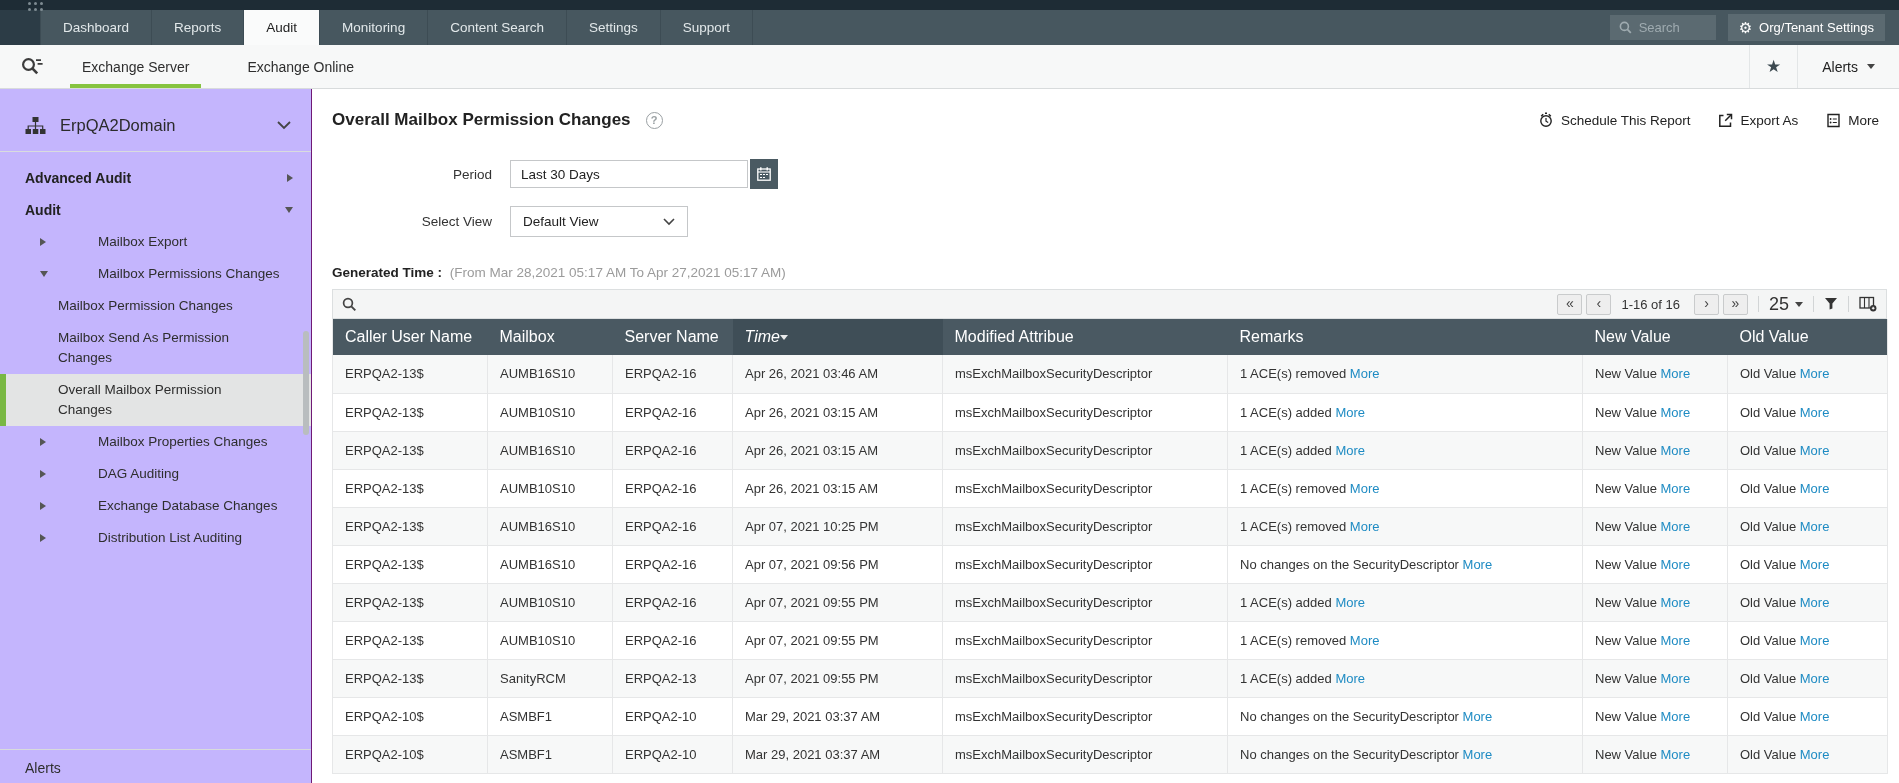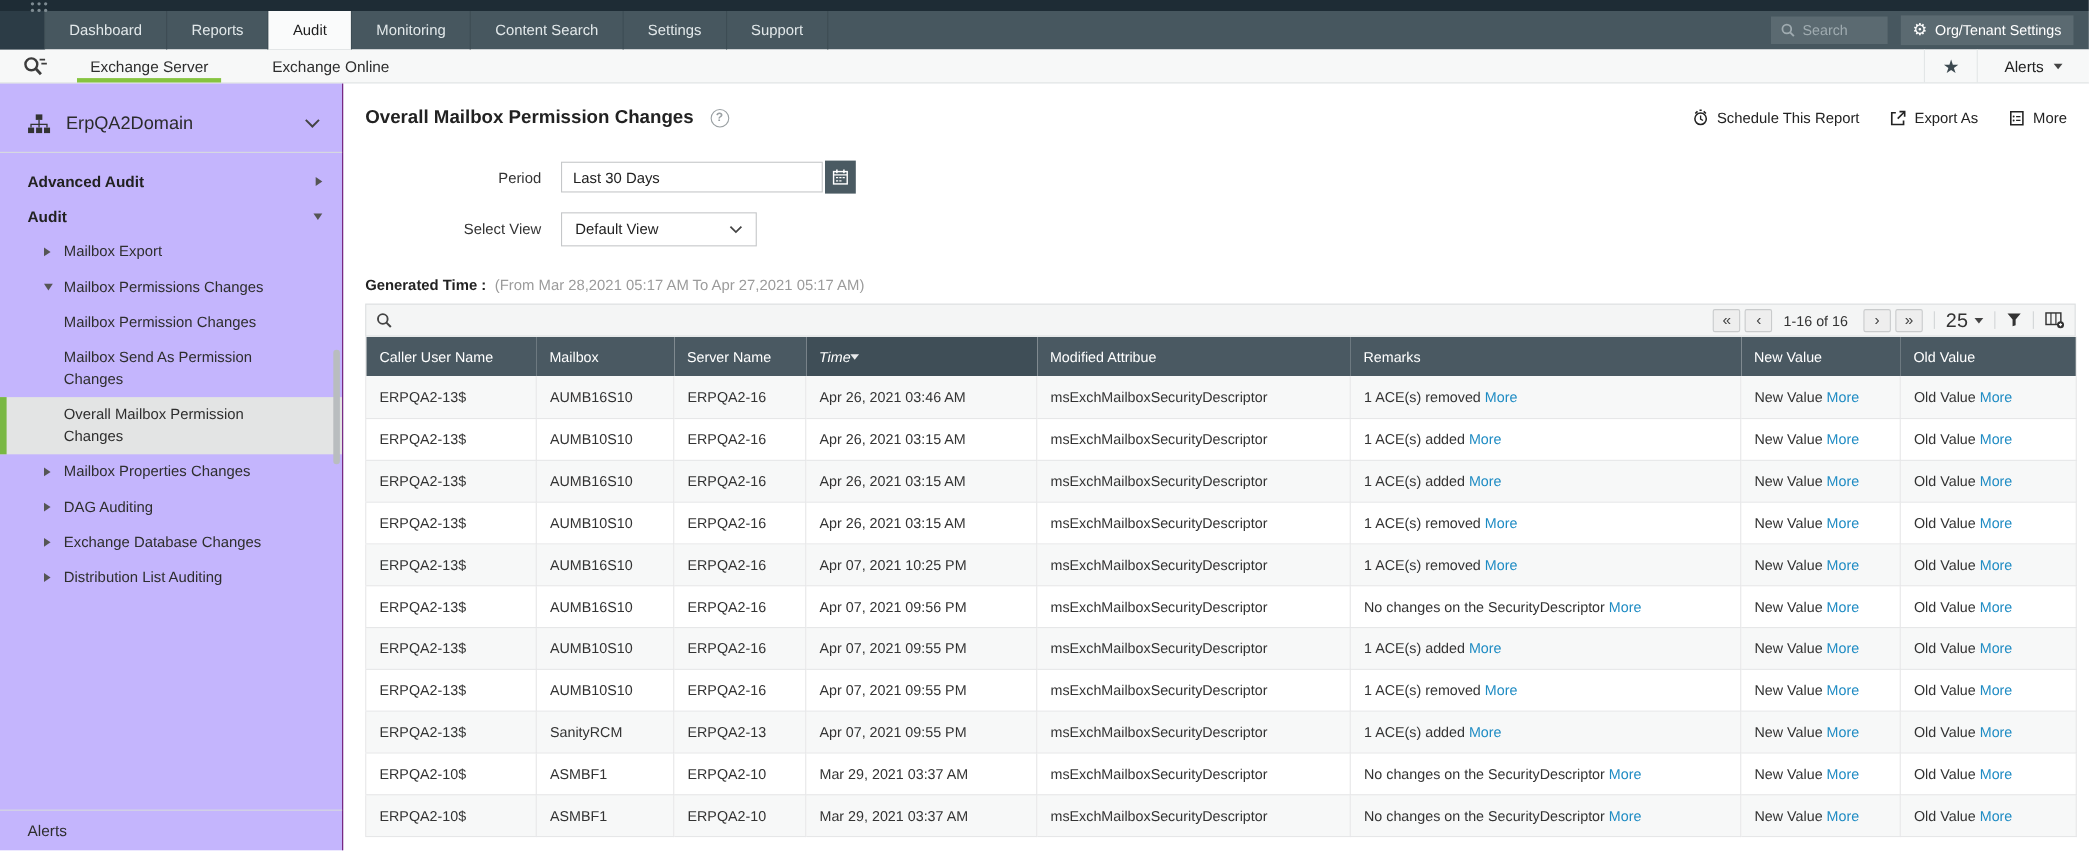--- a/index.html
+++ b/index.html
@@ -23,21 +23,21 @@
   .nav-right { margin-left:auto; display:flex; align-items:center; gap:12px; padding-right:14px; }
   .search-box { width:106px; height:25px; background:#5b6a71; display:flex;
     align-items:center; gap:7px; padding:0 9px; cursor:text; }
   .search-box .mag { flex:none; }
   .search-box span { color:#9fabb0; font-size:13px; }
   .org-btn { height:27px; background:#5b6a71; border:none; color:#fff; font-size:13px;
     font-family:inherit; display:flex; align-items:center; gap:7px; padding:0 11px; cursor:pointer; }
   .gear { font-size:15px; line-height:1; color:#fff; }
 
   
-  .subnav { height:31px; background:#f7f8f8; border-bottom:1px solid #d8dbdc;
+  .subnav { height:44px; background:#f7f8f8; border-bottom:1px solid #d8dbdc;
     display:flex; align-items:stretch; }
   .advsearch { display:flex; align-items:center; margin-left:20px; cursor:pointer; }
   .subtabs { display:flex; align-items:stretch; margin-left:34px; }
   .subtab { position:relative; display:flex; align-items:center; padding:0 4px;
     margin-right:50px; font-size:14px; color:#2e2e2e; cursor:pointer; white-space:nowrap; }
   .subtab.active::after { content:""; position:absolute; left:-8px; right:-8px; bottom:0;
     height:4px; background:#86c440; }
   .subnav-right { margin-left:auto; display:flex; align-items:stretch; }
   .star-cell { width:48px; border-left:1px solid #e3e6e7; display:flex; align-items:center;
     justify-content:center; font-size:17px; color:#3c4950; cursor:pointer; }
@@ -49,21 +49,21 @@
 
   
   .sidebar { width:312px; flex:none; background:#c4b5fd; border-right:1px solid #701a75;
     position:relative; display:flex; flex-direction:column; }
   .domain-row { margin-top:10px; height:53px; flex:none; display:flex; align-items:center;
     padding:0 20px 0 24px; border-bottom:1px solid #d9dcde; cursor:pointer; }
   .domain-label { font-size:16.5px; color:#2b2b2b; margin-left:13px; }
   .domain-chevron { margin-left:auto; display:flex; }
   .side-menu { padding-top:10px; flex:1; overflow:hidden; }
   .menu-item { position:relative; display:flex; align-items:flex-start;
-    padding:6px 18px 6px 25px; line-height:20px; font-size:14px; color:#2e2e2e; cursor:pointer; }
+    padding:6px 18px 6px 25px; line-height:20px; font-size:14px; color:#2e2e2e; cursor:pointer;gap:40px; }
   .menu-item.lvl0 { font-weight:600; color:#222; }
   .menu-item.lvl1 { padding-left:40px; font-weight:400; font-size:13.5px; }
   .menu-item.lvl2 { padding-left:58px; font-weight:400; font-size:13.5px; padding-right:40px; }
   .menu-item.selected { background:#e3e4e4; }
   .menu-item.selected::before { content:""; position:absolute; left:0; top:0; bottom:0;
     width:6px; background:#79b843; }
   .arrow-box { width:18px; flex:none; display:flex; align-items:center; height:20px; }
   .end-arrow { margin-left:auto; display:flex; align-items:center; height:20px; }
   .tri-r { width:0; height:0; border-top:4.5px solid transparent;
     border-bottom:4.5px solid transparent; border-left:6px solid #555; }
@@ -109,21 +109,21 @@
   .pg-range { margin:0 10px; font-size:13px; color:#333; white-space:nowrap; }
   .gt-sep { width:1px; height:16px; background:#d2d5d6; margin:0 10px; }
   .page-size { display:flex; align-items:center; gap:6px; font-size:18px; color:#333; cursor:pointer; }
   .caret-dn { width:0; height:0; border-left:4px solid transparent;
     border-right:4px solid transparent; border-top:5px solid #444; }
   .icon-btn { display:flex; align-items:center; cursor:pointer; }
 
   
   table { border-collapse:collapse; table-layout:fixed; width:100%;
     border-left:1px solid #e6e7e8; border-right:1px solid #e6e7e8; }
-  thead th { background:#4a5962; color:#fff; font-weight:400; font-size:13px; text-align:left;
+  thead th { background:#4a5962; color:#fff; font-weight:400; font-size:16px; text-align:left;
     height:36px; padding:0 12px; cursor:pointer; white-space:nowrap; overflow:hidden;margin-left:24px; }
   thead th.sorted { background:#3f4e57; }
   .th-flex { display:flex; align-items:center; justify-content:flex-start;font-style:italic; }
   .sort-caret { width:0; height:0; border-left:4.5px solid transparent;
     border-right:4.5px solid transparent; border-top:5.5px solid #e8eaeb; }
   tbody td { font-size:13px; color:#333; height:38px; padding:0 12px;
     border-bottom:1px solid #e6e7e8; border-right:1px solid #e6e7e8;
     white-space:nowrap; overflow:hidden; }
   tbody td:first-child { border-left:none; }
   tbody tr:nth-child(odd) td { background:#f7f8f8; }

